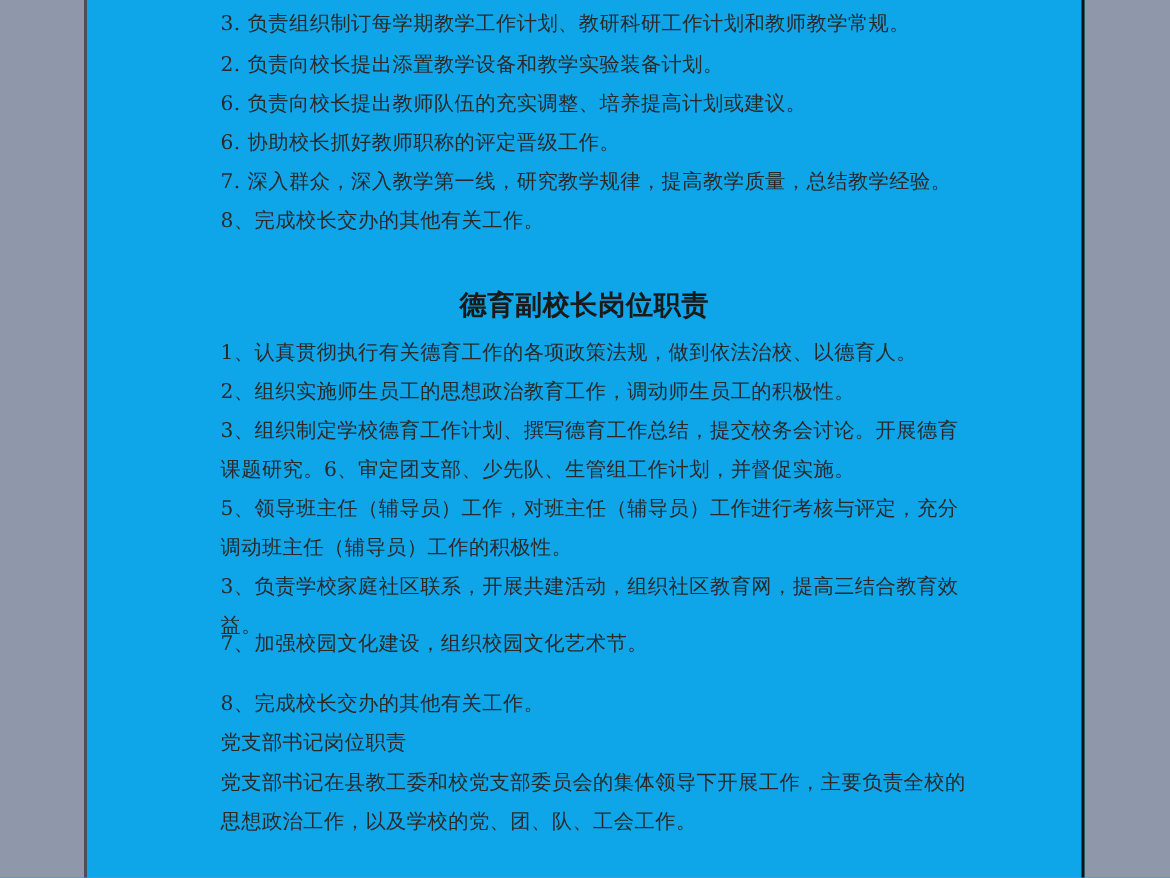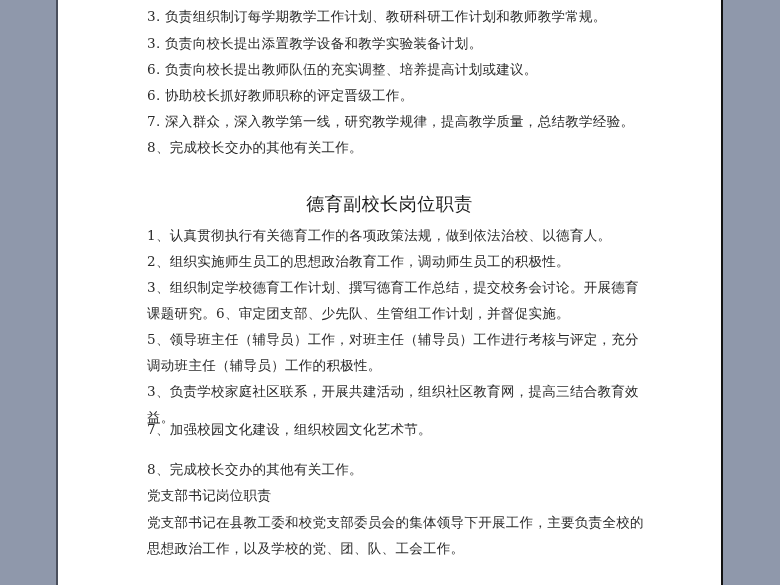--- a/index.html
+++ b/index.html
@@ -6,51 +6,51 @@
   body {
     width: 780px; height: 585px; overflow: hidden;
     background: #8f98ab;
     position: relative;
     font-family: "DejaVu Serif", "Liberation Serif", serif;
   }
   .page {
     position: absolute;
     left: 56px; top: 0;
     width: 667px; height: 585px;
-    background: #ffffff;
+    background: #0ea5e9;
     border-left: 2px solid #4a4f5c;
     border-right: 2px solid #111111;
     box-sizing: border-box;
   }
   .line {
     position: absolute;
     left: 89px;
     font-size: 13.5px;
     color: #2a2a2a;
     white-space: nowrap;
     letter-spacing: 0.3px;
     line-height: 16px;
   }
   .heading {
     position: absolute;
     left: 0; width: 100%;
     text-align: center;
     font-size: 18px;
-    font-weight: normal;
+    font-weight: bold;
     color: #1a1a1a;
     letter-spacing: 0.5px;
     line-height: 20px;
   }
 </style>
 </head>
 <body>
 
 <div class="page">
   <div class="line" style="top:8px">3. 负责组织制订每学期教学工作计划、教研科研工作计划和教师教学常规。</div>
-  <div class="line" style="top:35px">3. 负责向校长提出添置教学设备和教学实验装备计划。</div>
+  <div class="line" style="top:35px">2. 负责向校长提出添置教学设备和教学实验装备计划。</div>
   <div class="line" style="top:61px">6. 负责向校长提出教师队伍的充实调整、培养提高计划或建议。</div>
   <div class="line" style="top:87px">6. 协助校长抓好教师职称的评定晋级工作。</div>
   <div class="line" style="top:113px">7. 深入群众，深入教学第一线，研究教学规律，提高教学质量，总结教学经验。</div>
   <div class="line" style="top:139px">8、完成校长交办的其他有关工作。</div>
 
   <div class="heading" style="top:194px">德育副校长岗位职责</div>
 
   <div class="line" style="top:227px">1、认真贯彻执行有关德育工作的各项政策法规，做到依法治校、以德育人。</div>
   <div class="line" style="top:253px">2、组织实施师生员工的思想政治教育工作，调动师生员工的积极性。</div>
   <div class="line" style="top:279px">3、组织制定学校德育工作计划、撰写德育工作总结，提交校务会讨论。开展德育</div>

